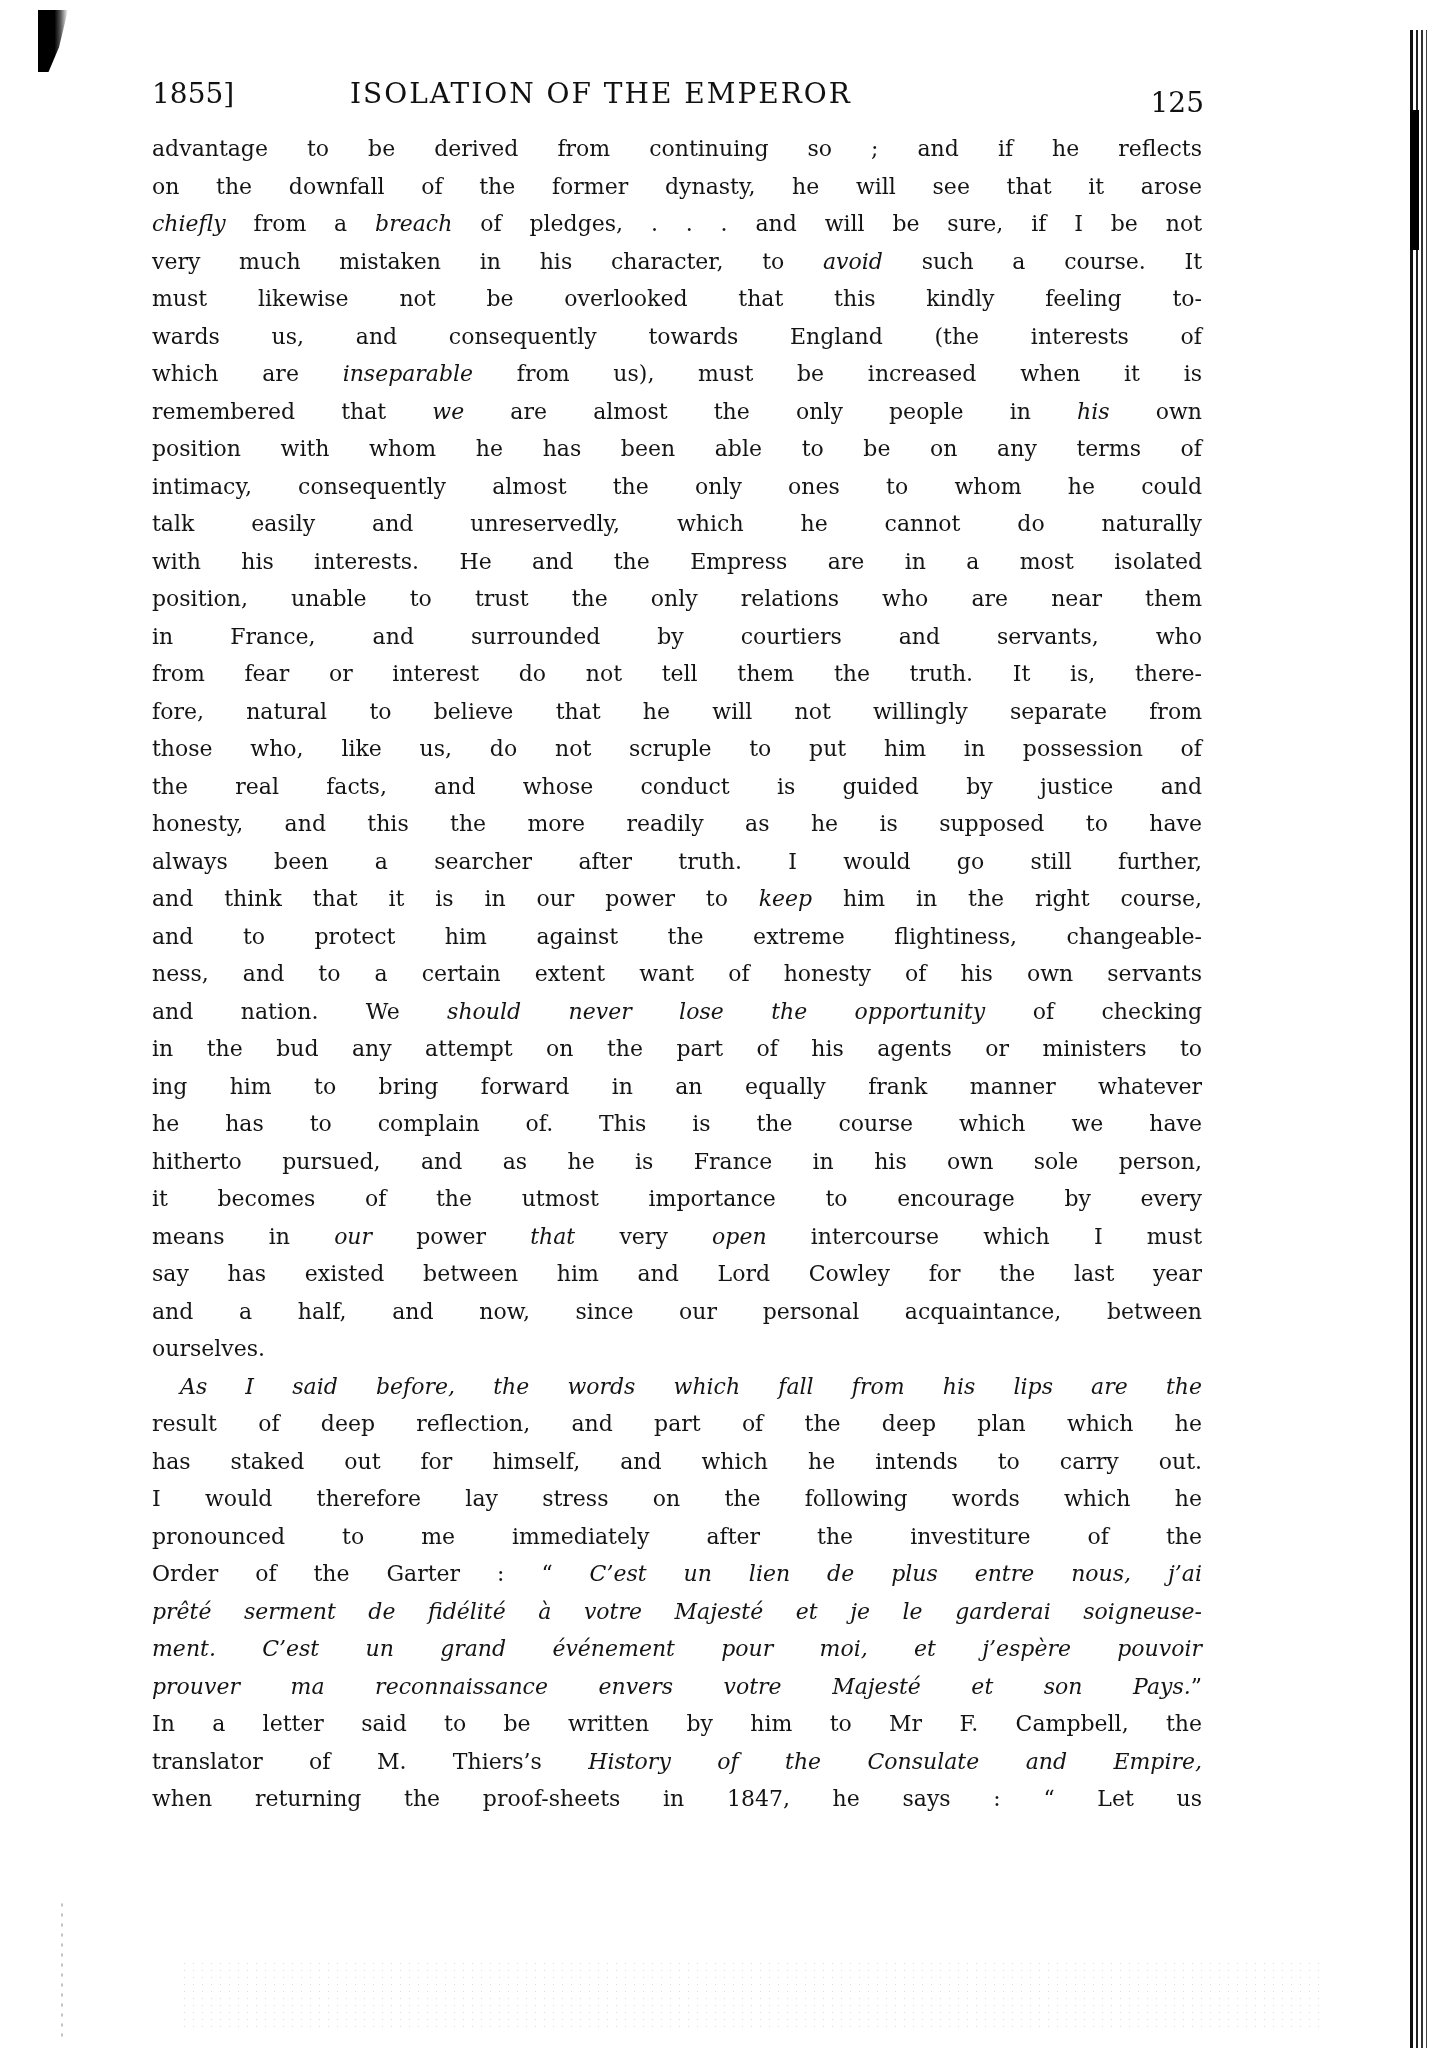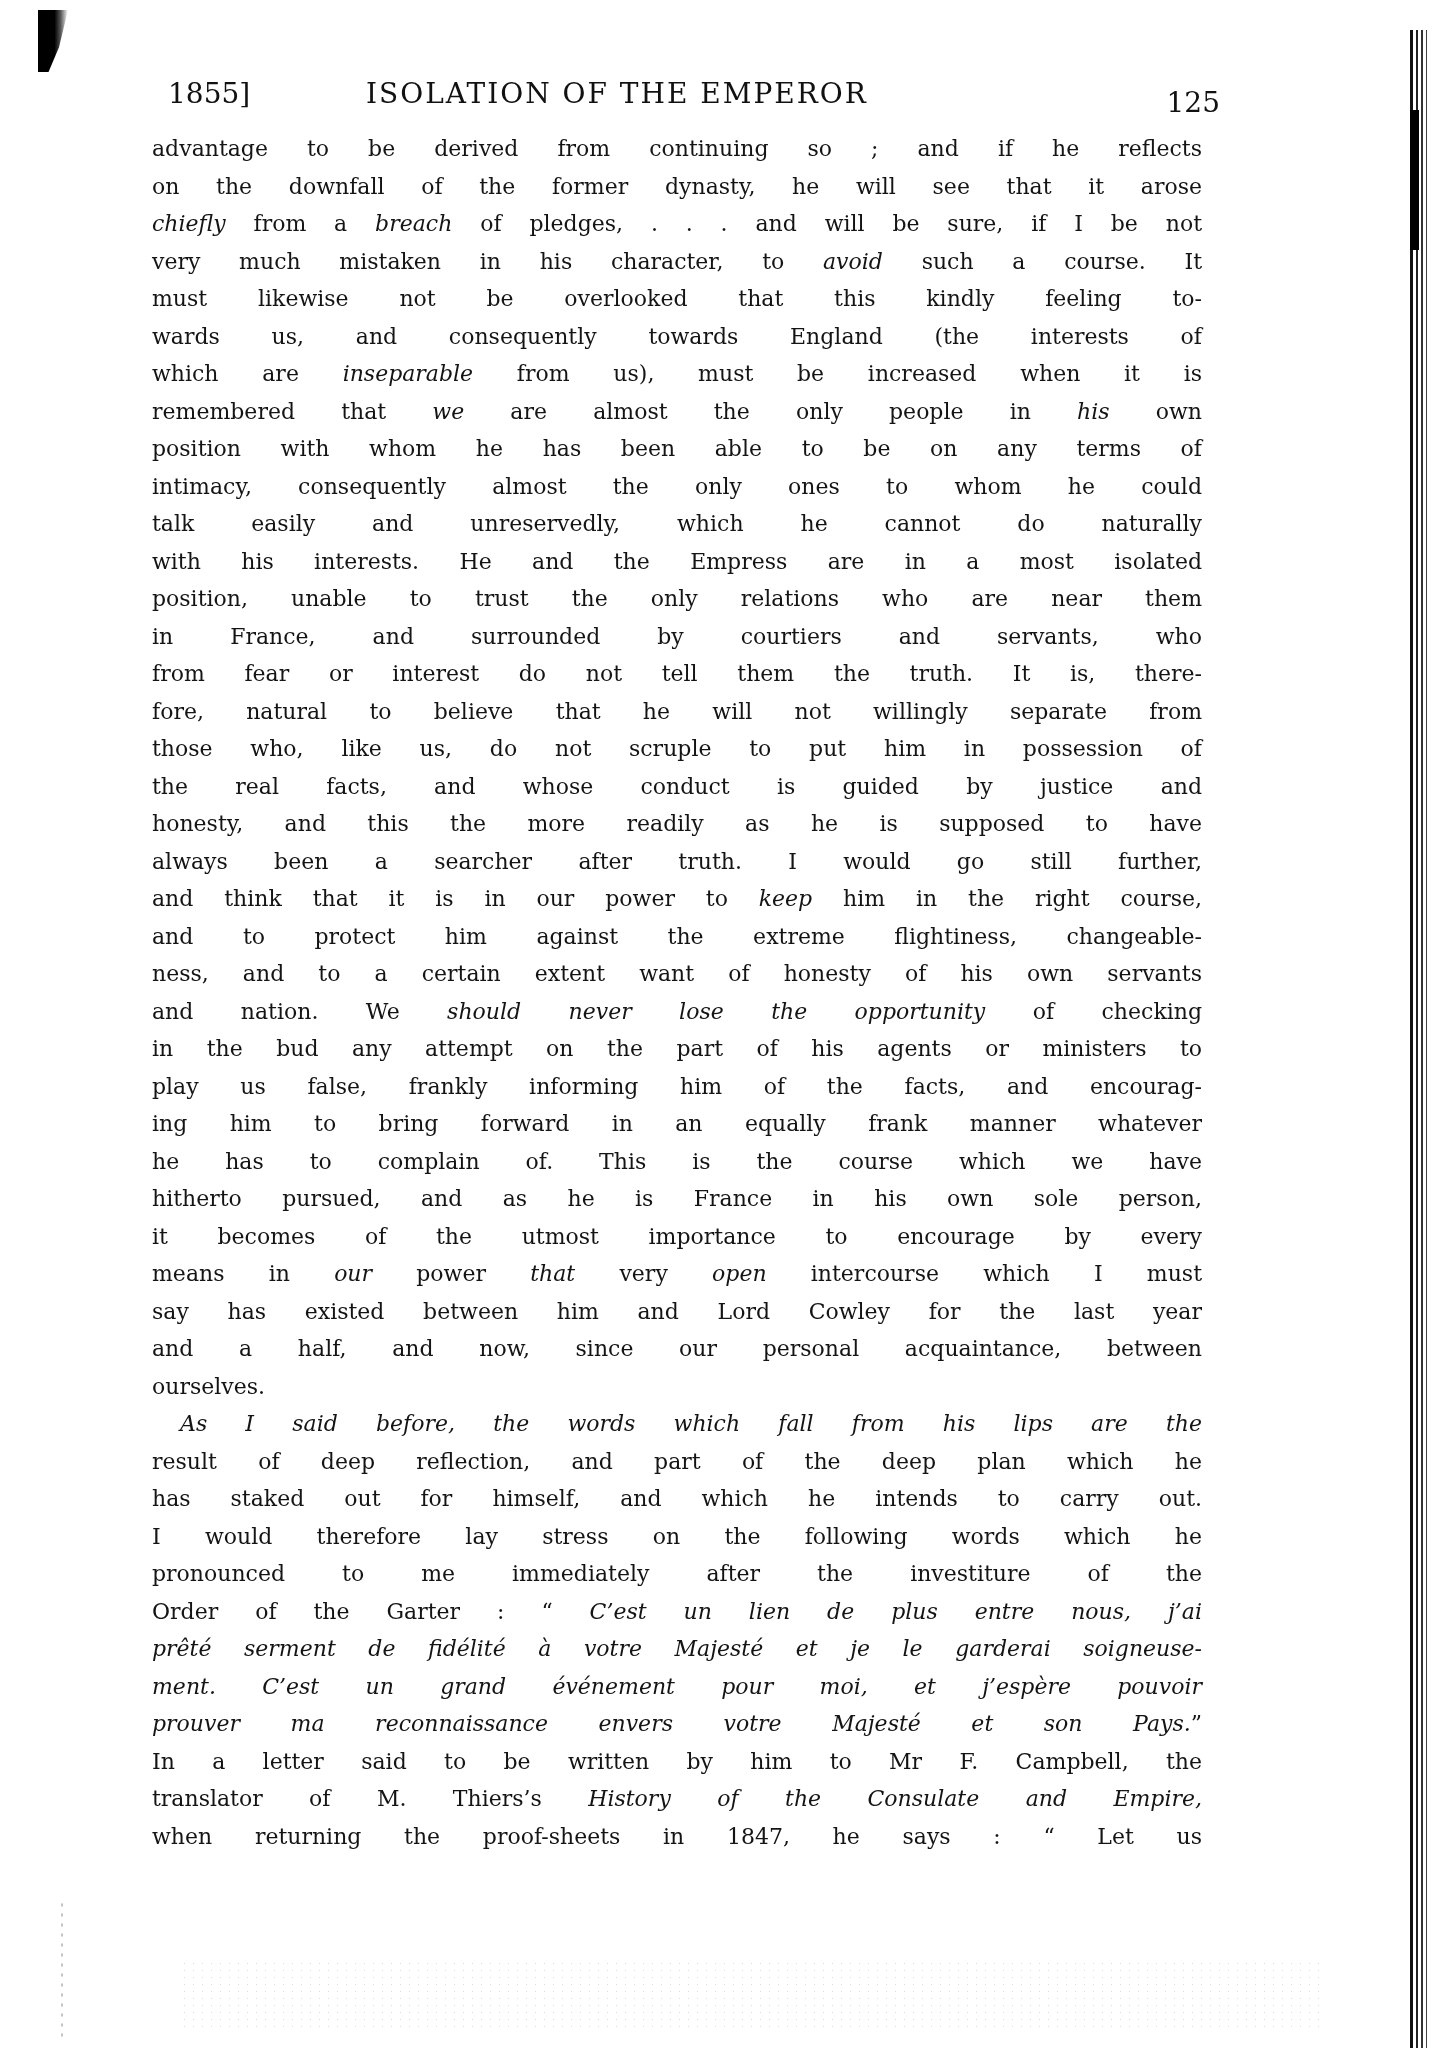--- a/index.html
+++ b/index.html
@@ -13,21 +13,21 @@
   .binding { position: absolute; top: 30px; bottom: 0; }
   .binding.b1 { left: 1410px; width: 3px; background: #111; }
   .binding.b2 { left: 1416px; width: 2px; background: #222; }
   .binding.b3 { left: 1421px; width: 2px; background: #333; }
   .binding.b4 { left: 1426px; width: 1px; background: #444; }
   .binding.thick { left: 1410px; top: 110px; height: 140px; width: 9px; background: #000; }
 
   .running-head {
     position: absolute; left: 152px; top: 76px; width: 1052px; height: 36px;
     font-family: "DejaVu Serif", "Liberation Serif", serif;
-    font-size: 28px; color: #111; line-height: 36px; margin-left: 16px;
+    font-size: 28px; color: #111; line-height: 36px;
   }
   .rh-year { position: absolute; left: 0; top: 0; }
   .rh-title { position: absolute; left: 198px; top: 0; letter-spacing: 2px; }
   .rh-page { position: absolute; right: 0; top: 9px; }
 
   .body-text {
     position: absolute; left: 152px; top: 130px; width: 1050px;
     font-family: "DejaVu Serif", "Liberation Serif", serif;
     font-size: 22px; color: #141414;
   }
@@ -81,21 +81,20 @@
       <div class="line"><span>fore, natural to believe that he will not willingly separate from</span></div>
       <div class="line"><span>those who, like us, do not scruple to put him in possession of</span></div>
       <div class="line"><span>the real facts, and whose conduct is guided by justice and</span></div>
       <div class="line"><span>honesty, and this the more readily as he is supposed to have</span></div>
       <div class="line"><span>always been a searcher after truth.  I would go still further,</span></div>
       <div class="line"><span>and think that it is in our power to </span><span class="it">keep</span><span> him in the right course,</span></div>
       <div class="line"><span>and to protect him against the extreme flightiness, changeable-</span></div>
       <div class="line"><span>ness, and to a certain extent want of honesty of his own servants</span></div>
       <div class="line"><span>and nation.  We </span><span class="it">should never lose the opportunity</span><span> of checking</span></div>
       <div class="line"><span>in the bud any attempt on the part of his agents or ministers to</span></div>
-      <div class="line"><span>play us false, frankly informing him of the facts, and encourag-</span></div>
       <div class="line"><span>ing him to bring forward in an equally frank manner whatever</span></div>
       <div class="line"><span>he has to complain of.  This is the course which we have</span></div>
       <div class="line"><span>hitherto pursued, and as he is France in his own sole person,</span></div>
       <div class="line"><span>it becomes of the utmost importance to encourage by every</span></div>
       <div class="line"><span>means in </span><span class="it">our</span><span> power </span><span class="it">that</span><span> very </span><span class="it">open</span><span> intercourse which I must</span></div>
       <div class="line"><span>say has existed between him and Lord Cowley for the last year</span></div>
       <div class="line"><span>and a half, and now, since our personal acquaintance, between</span></div>
       <div class="line last"><span>ourselves.</span></div>
       <div class="line indent"><span>As I said before, the words which fall from his lips are the</span></div>
       <div class="line"><span>result of deep reflection, and part of the deep plan which he</span></div>

